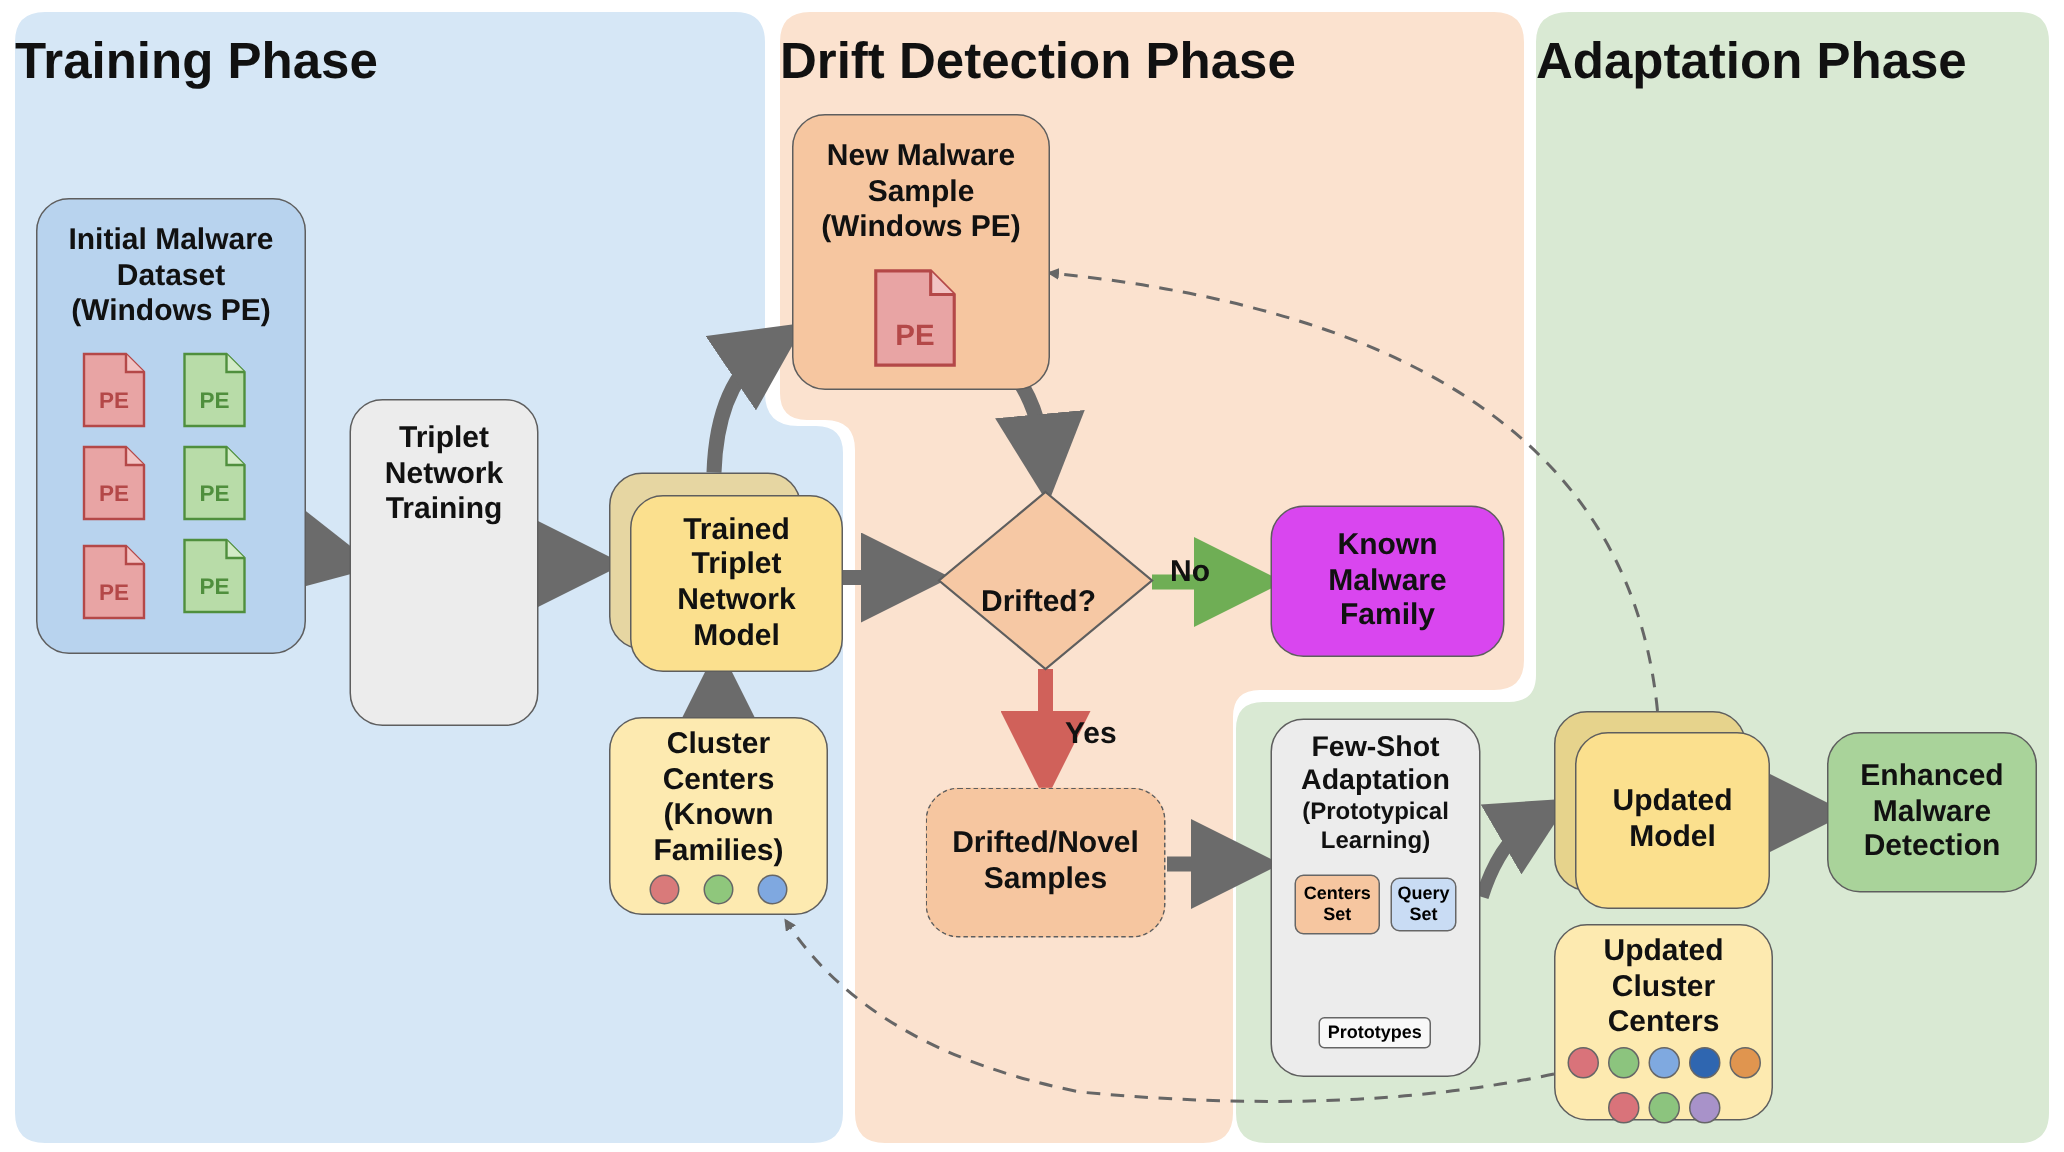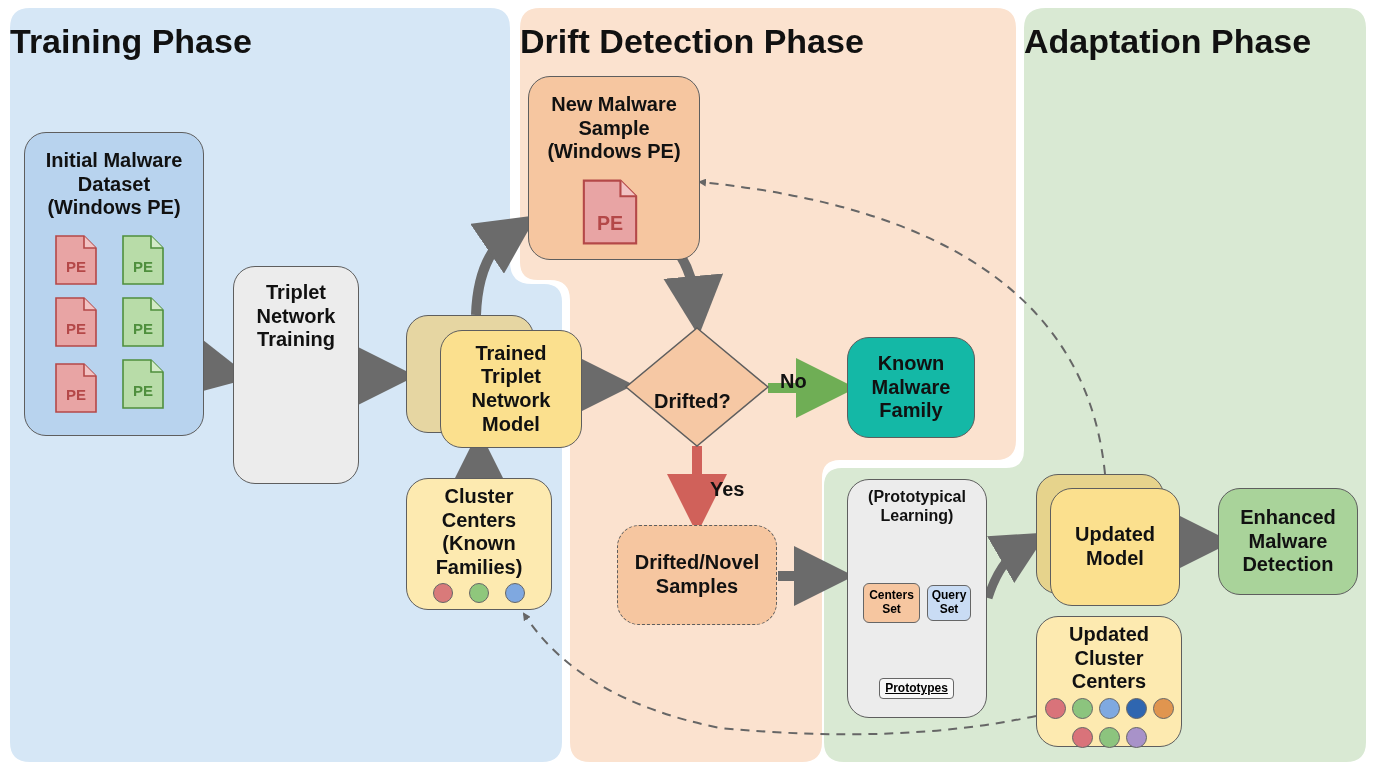--- a/index.html
+++ b/index.html
@@ -168,21 +168,21 @@
     </svg>
   </div>
 
 <div class="node" style="left:233px;top:266px;width:126px;height:218px;background:#ececec;padding-top:14px;">
   <span class="label">Triplet
 Network
 Training</span>
 </div>
 
 <div class="node" style="left:406px;top:315px;width:128px;height:118px;background:#e6d6a2;"></div>
-<div class="node" style="left:420px;top:330px;width:142px;height:118px;background:#fbe08e;justify-content:center;margin-left:20px;">
+<div class="node" style="left:420px;top:330px;width:142px;height:118px;background:#fbe08e;justify-content:center;">
   <span class="label">Trained
 Triplet
 Network
 Model</span>
 </div>
 
 <div class="node" style="left:406px;top:478px;width:146px;height:132px;background:#fdeab0;padding-top:6px;">
   <span class="label">Cluster
 Centers
 (Known
@@ -198,40 +198,42 @@
 <svg class="pe" style="left:581px;top:178px;width:58px;height:68px;" viewBox="0 0 44 52">
   <path d="M2,2 H30 L42,14 V50 H2 Z" fill="#e8a4a4" stroke="#b44848" stroke-width="1.6"></path>
   <path d="M30,2 V14 H42" fill="#f2c3c3" stroke="#b44848" stroke-width="1.6"></path>
   <text x="22" y="40" text-anchor="middle" font-family="Liberation Sans, sans-serif" font-weight="bold" font-size="15" fill="#b44848">PE</text>
 </svg>
 
 <div class="lbl" style="left:654px;top:376px;">Drifted?</div>
 <div class="lbl" style="left:780px;top:356px;">No</div>
 <div class="lbl" style="left:710px;top:464px;">Yes</div>
 
-<div class="node" style="left:847px;top:337px;width:128px;height:101px;background:#14b8a6;justify-content:center;">
+<div class="node" style="left:847px;top:337px;width:156px;height:101px;background:#d946ef;justify-content:center;">
   <span class="label">Known
 Malware
 Family</span>
 </div>
 
 <div class="node" style="left:617px;top:525px;width:160px;height:100px;background:#f6c6a0;border-style:dashed;justify-content:center;">
   <span class="label">Drifted/Novel
 Samples</span>
 </div>
 
 <div class="node" style="left:847px;top:479px;width:140px;height:239px;background:#ececec;padding-top:8px;">
+  <span class="label" style="font-size:19px;">Few-Shot
+Adaptation</span>
   <span class="label" style="font-size:16px;">(Prototypical
 Learning)</span>
 </div>
 <div class="mini" style="left:863px;top:583px;width:57px;height:40px;background:#f6c6a0;">Centers
 Set</div>
 <div class="mini" style="left:927px;top:585px;width:44px;height:36px;background:#c9dcf4;">Query
 Set</div>
-<div class="mini" style="left:879px;top:678px;width:75px;height:21px;background:#f8f8f8;border-radius:4px;text-decoration:underline;">Prototypes</div>
+<div class="mini" style="left:879px;top:678px;width:75px;height:21px;background:#f8f8f8;border-radius:4px;">Prototypes</div>
 
 <div class="node" style="left:1036px;top:474px;width:128px;height:120px;background:#e6d38c;"></div>
 <div class="node" style="left:1050px;top:488px;width:130px;height:118px;background:#fbe08e;justify-content:center;">
   <span class="label">Updated
 Model</span>
 </div>
 
 <div class="node" style="left:1218px;top:488px;width:140px;height:107px;background:#a9d39a;justify-content:center;">
   <span class="label">Enhanced
 Malware

